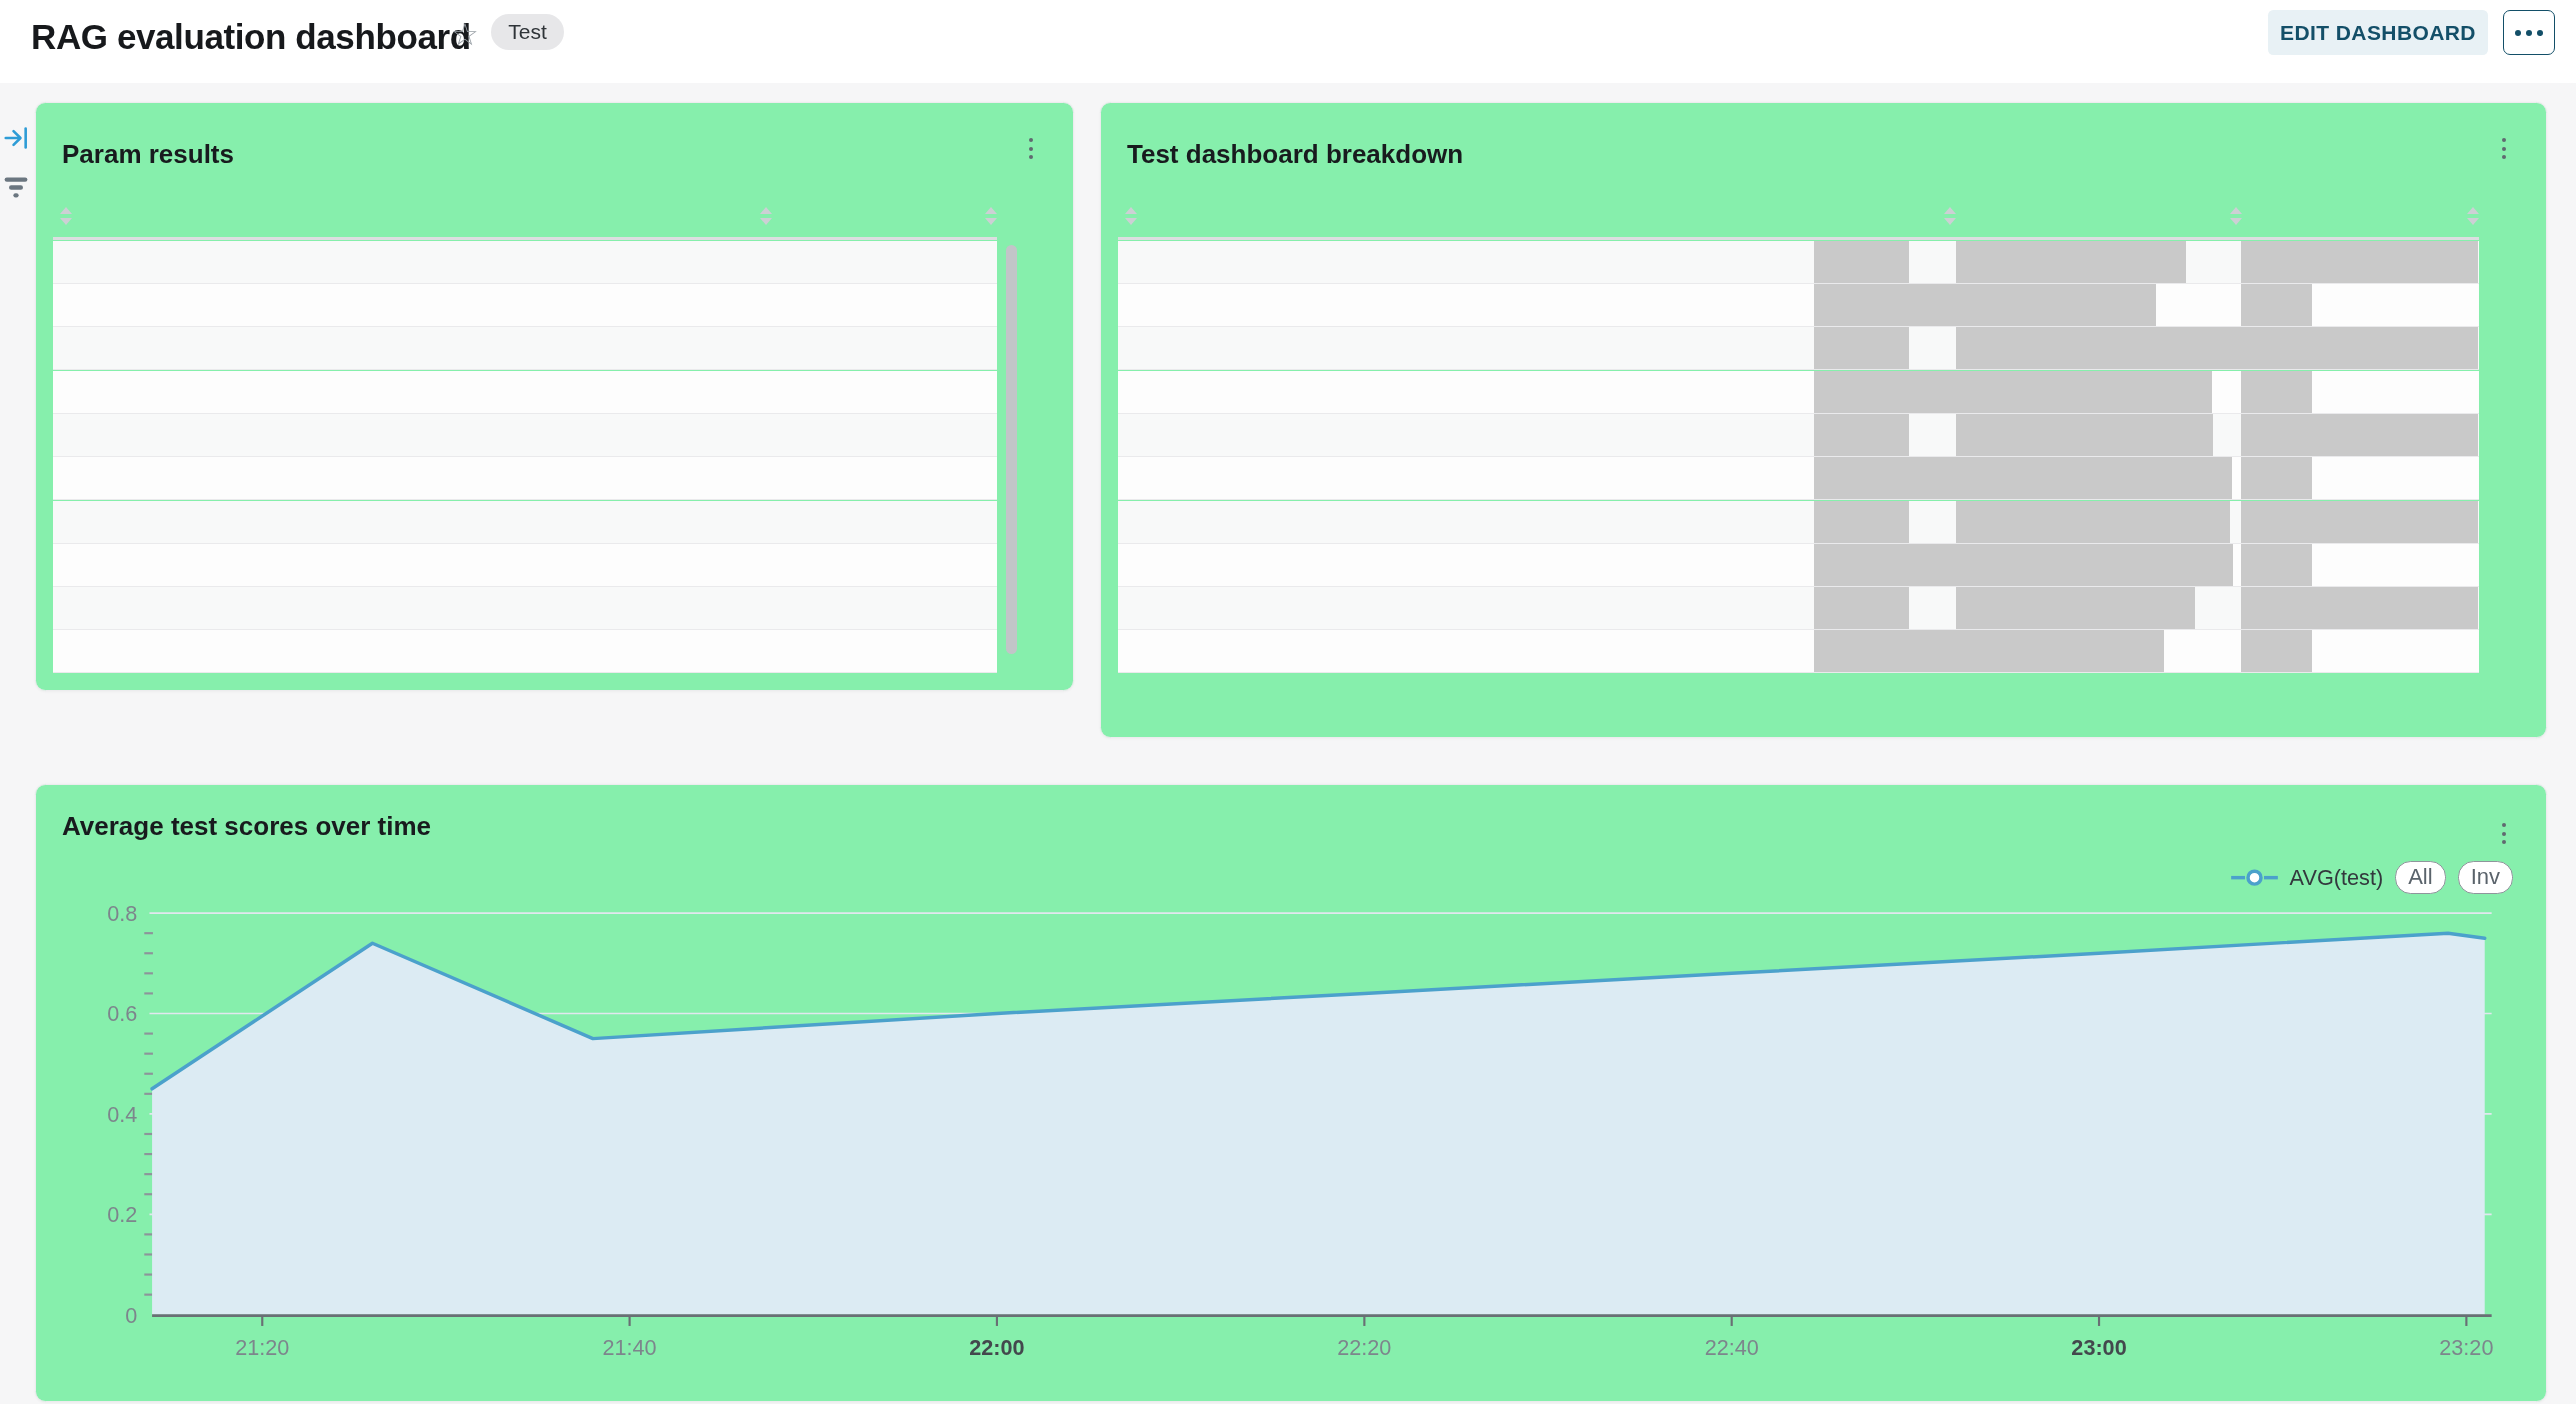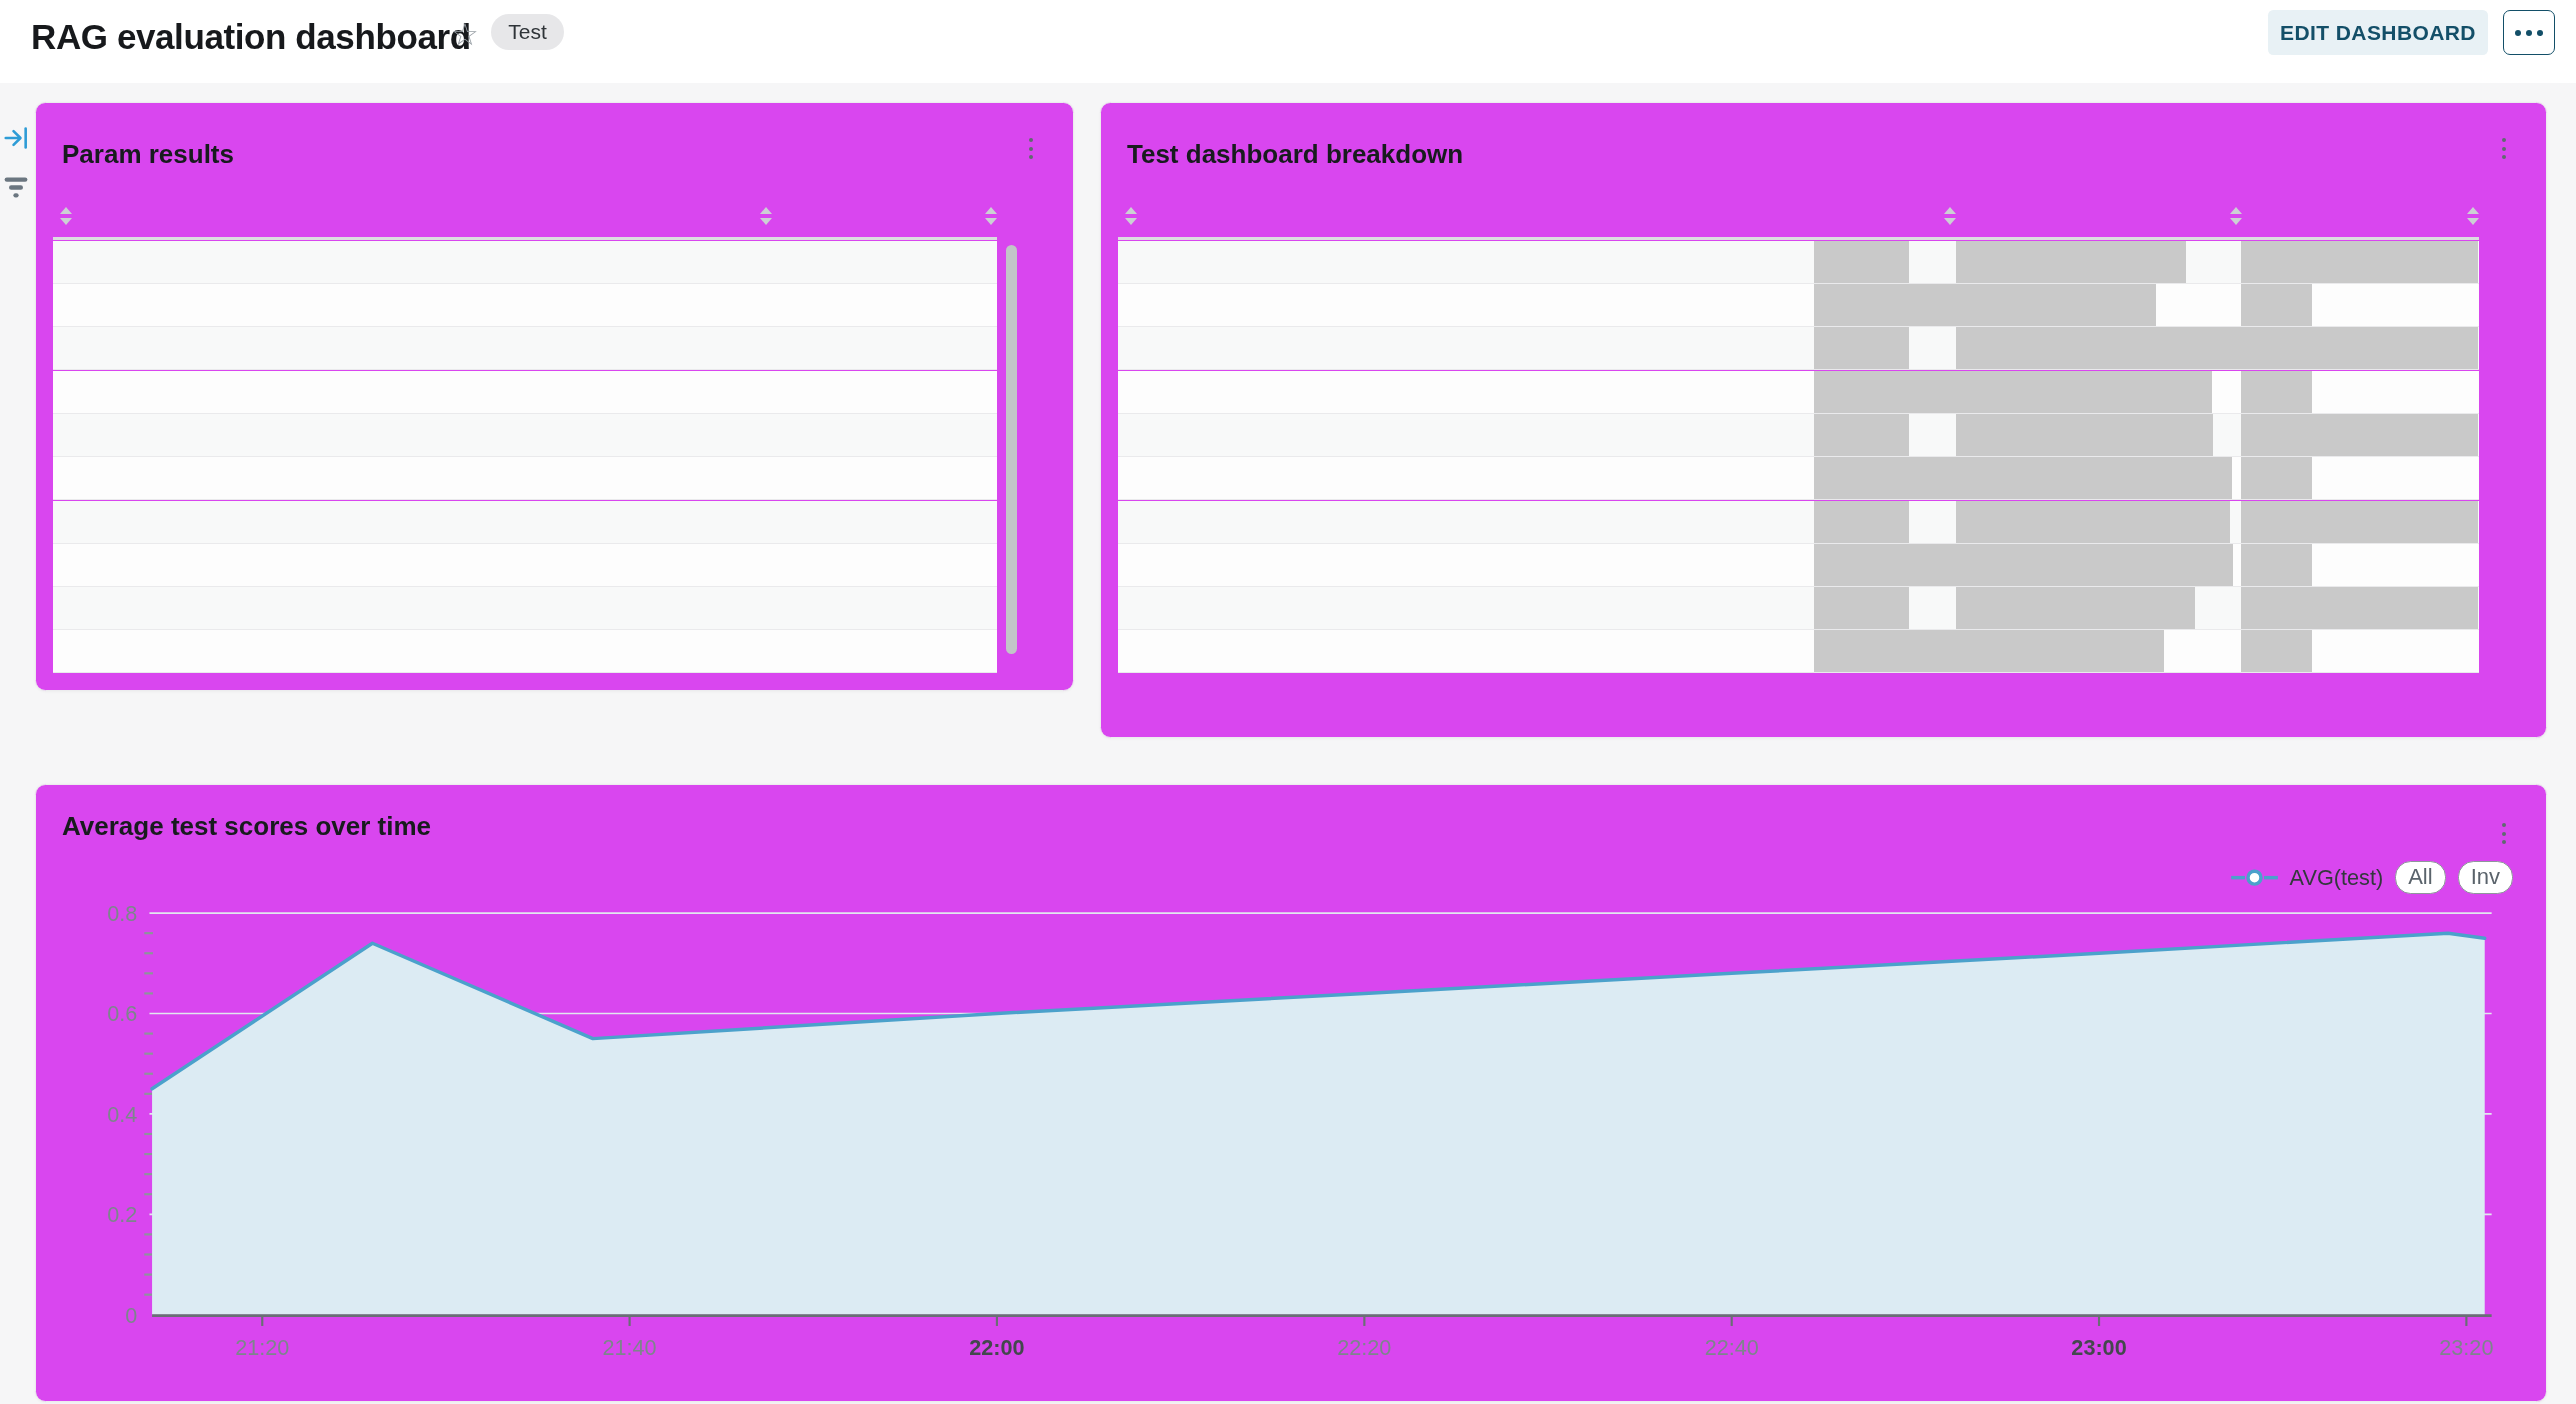--- a/index.html
+++ b/index.html
@@ -12,21 +12,21 @@
   .star{position:absolute;left:451px;top:19px;font-size:31px;color:#9aa1a7;cursor:pointer;line-height:1}
   .draft{position:absolute;left:491px;top:14px;height:36px;border-radius:18px;background:#e7e7e9;color:#2f3438;font-size:21px;line-height:36px;padding:0 17.3px}
   .edit-btn{position:absolute;left:2268px;top:10.4px;width:220px;height:45px;background:#e8f1f5;color:#134f68;font-weight:bold;font-size:21px;letter-spacing:0.4px;border:none;border-radius:5.2px;cursor:pointer;font-family:inherit}
   .more-btn{position:absolute;left:2503px;top:10.4px;width:52px;height:45px;background:#fff;border:1.7px solid #134f68;border-radius:7px;display:flex;align-items:center;justify-content:center;gap:5.2px;cursor:pointer}
   .more-btn i{width:6px;height:6px;border-radius:50%;background:#134f68}
 
   
   .rail-icon{position:absolute;cursor:pointer}
 
   
-  .panel{position:absolute;background:#d946ef;border:0.9px solid #ececee;border-radius:10.4px;box-shadow:0 0.9px 2.6px rgba(0,0,0,.04)}
+  .panel{position:absolute;background:#86efac;border:0.9px solid #ececee;border-radius:10.4px;box-shadow:0 0.9px 2.6px rgba(0,0,0,.04)}
   #panel-param{left:35px;top:102px;width:1039px;height:589px}
   #panel-breakdown{left:1100px;top:102px;width:1447px;height:636px}
   #panel-chart{left:35px;top:784px;width:2512px;height:618px}
   .panel-title{position:absolute;left:26px;top:36px;font-size:26px;font-weight:bold;color:#181b1e}
   #panel-chart .panel-title{top:26px}
   .kebab{position:absolute;display:flex;flex-direction:column;gap:4.3px;padding:7px;cursor:pointer}
   .kebab i{width:4.3px;height:4.3px;border-radius:50%;background:#606970}
 
   
   .hcell{position:absolute;top:94px;height:38px;font-size:21.7px;font-weight:bold;color:#1c2126;display:flex;align-items:center;gap:7px;cursor:pointer}

